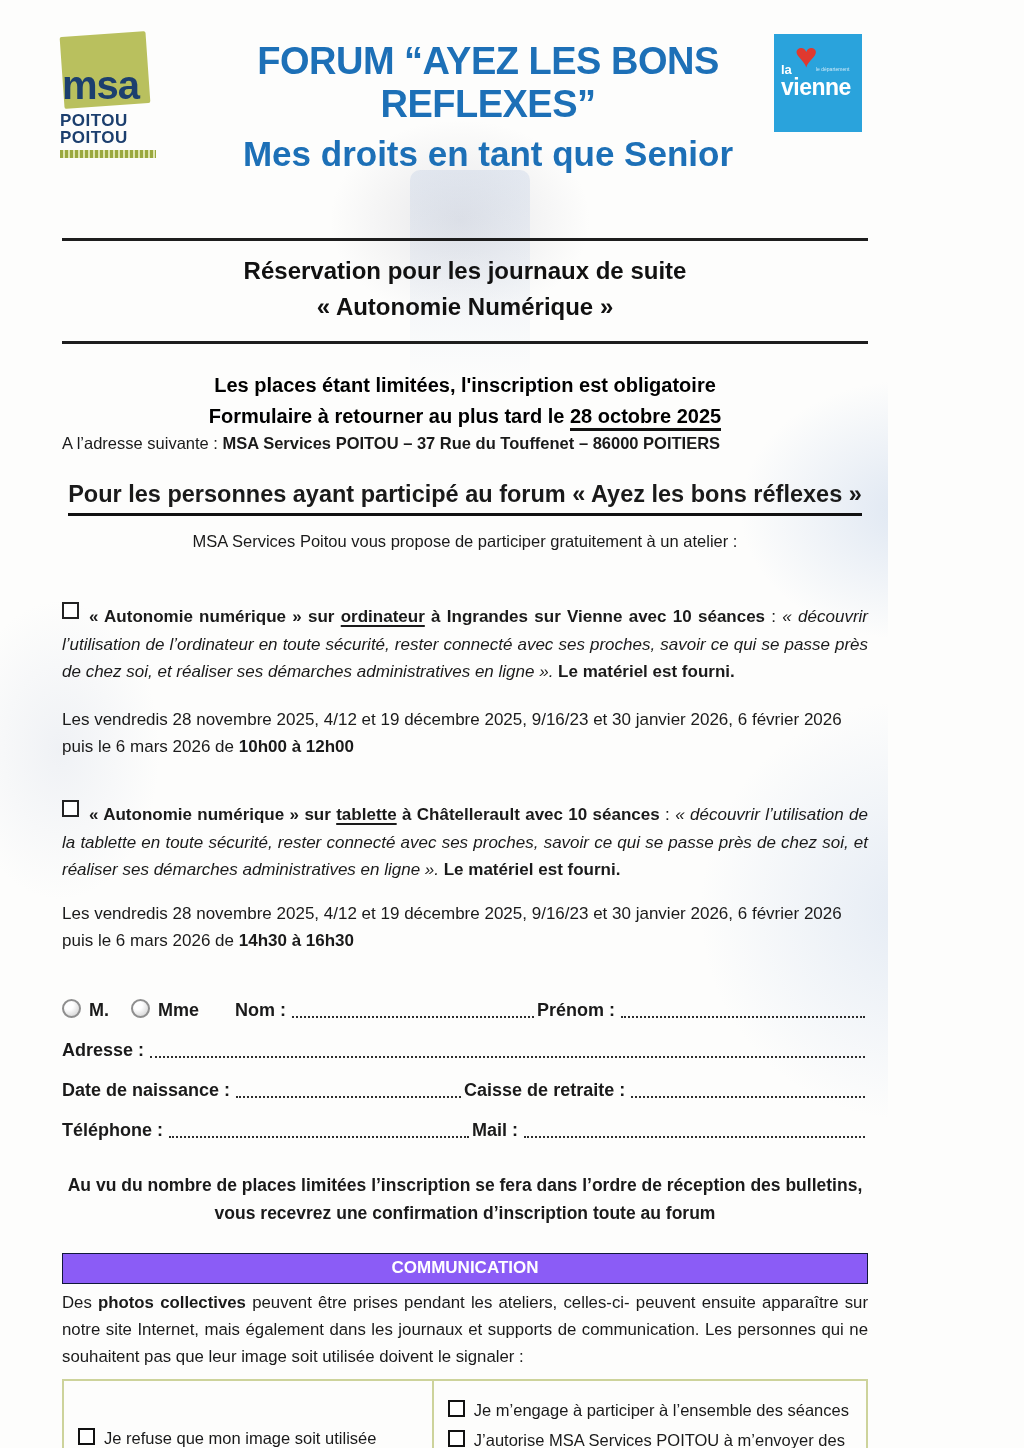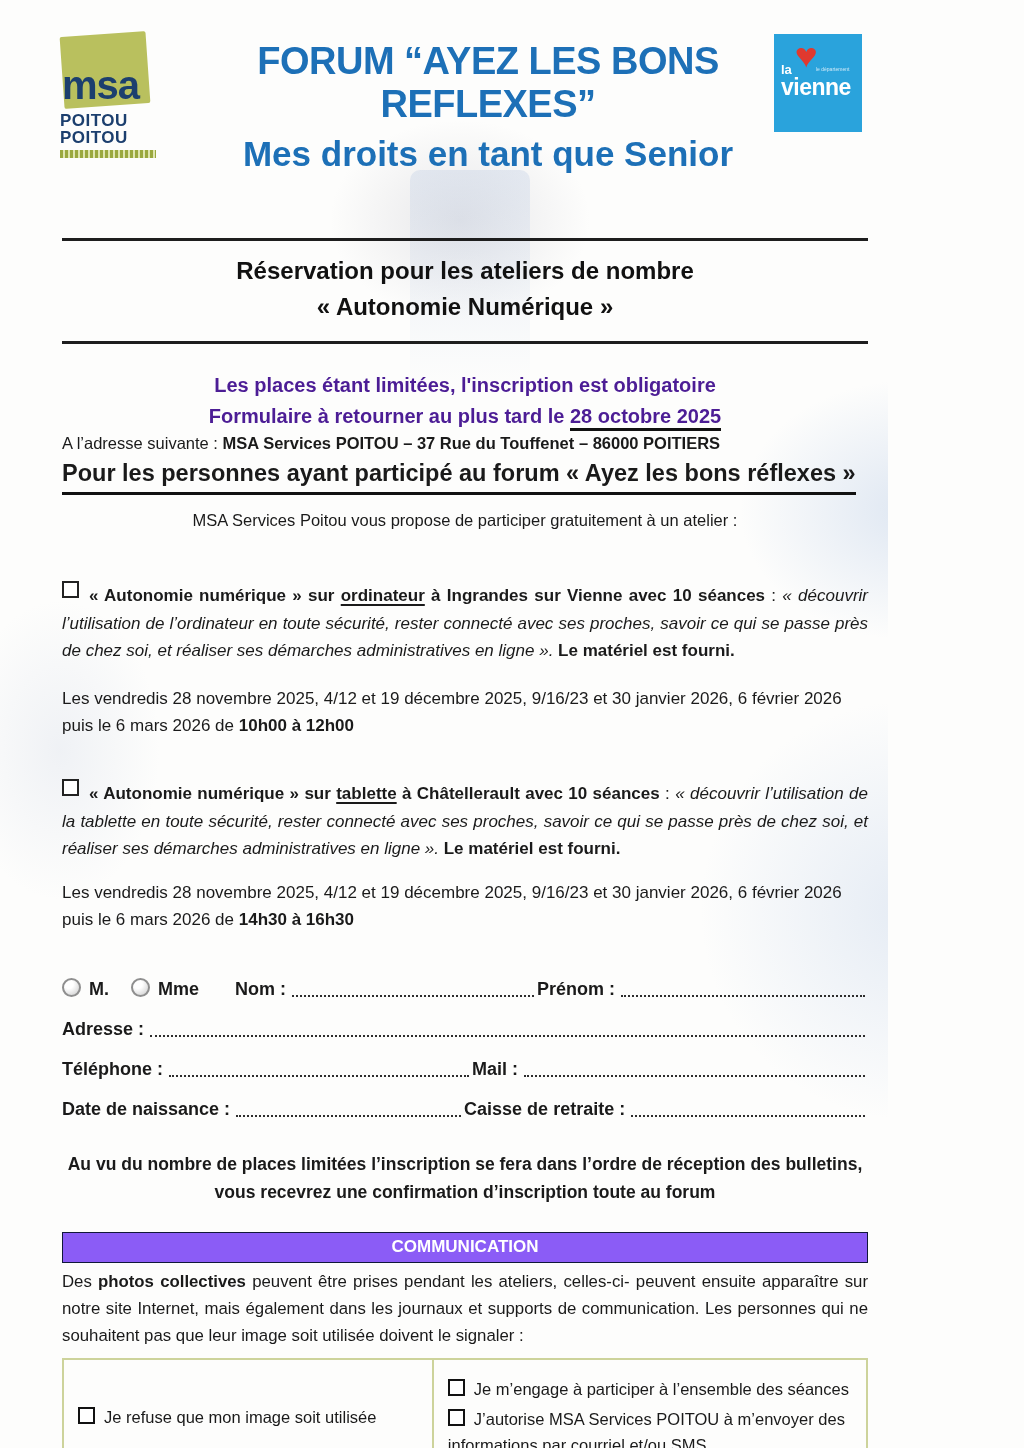--- a/index.html
+++ b/index.html
@@ -28,26 +28,26 @@
   .vienne-logo{flex:0 0 88px;width:88px;height:98px;background:#2aa3dc;position:relative;margin-right:6px;}
   .vienne-heart{position:absolute;left:22px;top:2px;color:#e0392f;font-size:34px;transform:scaleX(1.15);}
   .vienne-la{position:absolute;left:7px;top:28px;color:#fff;font-size:13px;font-weight:bold;}
   .vienne-dept{position:absolute;left:42px;top:32px;color:#cfe9f7;font-size:5px;}
   .vienne-name{position:absolute;left:7px;top:40px;color:#fff;font-size:23px;font-weight:bold;letter-spacing:-.5px;}
 
   
   .resa{margin-top:64px;border-top:3px solid #1e1e1e;border-bottom:3px solid #1e1e1e;text-align:center;padding:12px 0 16px;}
   .resa .r1,.resa .r2{font-weight:bold;font-size:24px;line-height:36px;color:#111;}
 
-  .limited{margin-top:26px;text-align:center;font-weight:bold;font-size:20px;line-height:31px;color:#4c1d95;}
+  .limited{margin-top:26px;text-align:center;font-weight:bold;font-size:20px;line-height:31px;color:#000000;}
   .u-date{border-bottom:3px solid #111;padding-bottom:1px;}
   .addr{margin-top:2px;text-align:left;font-size:16.5px;}
   .addr b{font-size:16.5px;}
 
-  .audience{margin-top:7px;}
+  .audience{margin-top:28px;text-align:center;}
   .audience span{display:inline-block;font-weight:bold;font-size:23.5px;border-bottom:3px solid #111;padding-bottom:5px;}
   .intro{margin-top:16px;text-align:center;font-size:16.5px;}
 
   p.ws{margin:51px 0 0;font-size:17px;line-height:1.62;text-align:justify;}
   p.ws .q{font-style:italic;}
   p.ws b.u{text-decoration:underline;text-underline-offset:3px;text-decoration-thickness:2px;}
   .cbx{display:inline-block;width:13px;height:13px;border:2px solid #222;margin-right:10px;vertical-align:3px;background:#fff;}
   p.dates{margin:20px 0 0;font-size:17px;line-height:1.6;text-align:left;}
 
   
@@ -101,21 +101,21 @@
       </div>
       <div class="vienne-logo">
         <div class="vienne-heart">♥</div>
         <div class="vienne-la">la</div>
         <div class="vienne-dept">le département</div>
         <div class="vienne-name">vienne</div>
       </div>
     </div>
 
     <div class="resa">
-      <div class="r1">Réservation pour les ateliers de nombre</div>
+      <div class="r1">Réservation pour les journaux de suite</div>
       <div class="r2">« Autonomie Numérique »</div>
     </div>
 
     <div class="limited">
       <div>Les places étant limitées, l'inscription est obligatoire</div>
       <div><span>Formulaire à retourner au plus tard le </span><span class="u-date">28 octobre 2025</span></div>
     </div>
     <div class="addr"><span>A l’adresse suivante : </span><b>MSA Services POITOU – 37 Rue du Touffenet – 86000 POITIERS</b></div>
 
     <div class="audience"><span>Pour les personnes ayant participé au forum « Ayez les bons réflexes »</span></div>
@@ -134,29 +134,29 @@
         <span class="lbl" style="margin-left:14px;">Nom :</span>
           <span class="dots d1"></span>
         <span class="lbl">Prénom :</span>
           <span class="dots dfill"></span>
       </div>
       <div class="frow">
         <span class="lbl">Adresse :</span>
           <span class="dots dfill"></span>
       </div>
       <div class="frow">
+        <span class="lbl">Date de naissance :</span>
+          <span class="dots" style="flex:0 0 225px;"></span>
+        <span class="lbl">Caisse de retraite :</span>
+          <span class="dots dfill"></span>
+      </div>
+      <div class="frow">
         <span class="lbl">Téléphone :</span>
           <span class="dots" style="flex:0 0 300px;"></span>
         <span class="lbl">Mail :</span>
-          <span class="dots dfill"></span>
-      </div>
-      <div class="frow">
-        <span class="lbl">Date de naissance :</span>
-          <span class="dots" style="flex:0 0 225px;"></span>
-        <span class="lbl">Caisse de retraite :</span>
           <span class="dots dfill"></span>
       </div>
     </div>
 
     <div class="note">Au vu du nombre de places limitées l’inscription se fera dans l’ordre de réception des bulletins, vous recevrez une confirmation d’inscription toute au forum</div>
 
     <div class="comm-bar">COMMUNICATION</div>
     <div class="comm-txt"><span>Des </span><b>photos collectives</b><span> peuvent être prises pendant les ateliers, celles-ci- peuvent ensuite apparaître sur notre site Internet, mais également dans les journaux et supports de communication. Les personnes qui ne souhaitent pas que leur image soit utilisée doivent le signaler :</span></div>
 
     <table class="consent">

